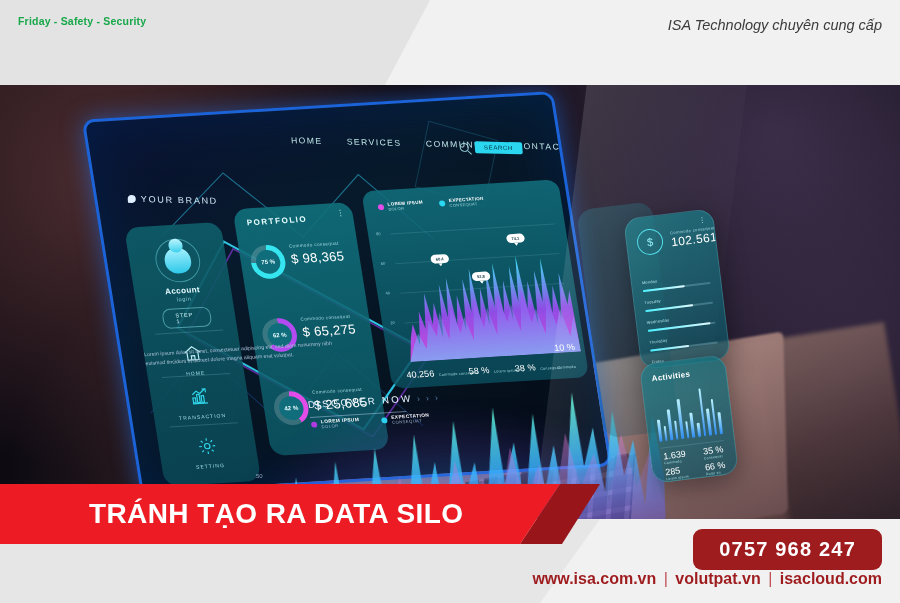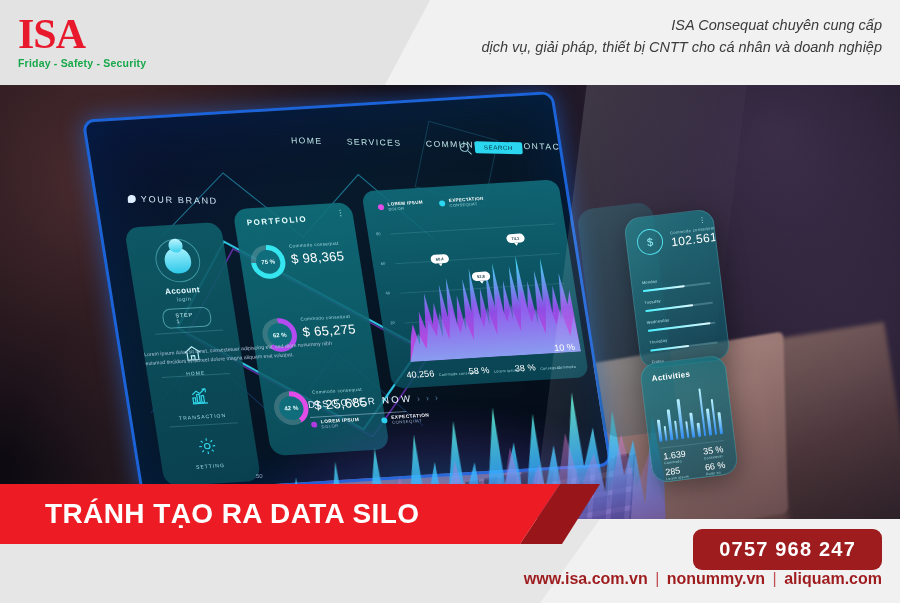--- a/index.html
+++ b/index.html
@@ -283,21 +283,21 @@
   }
   .footer-diag {
     position:absolute; left:0; top:0; width:640px; height:84px;
     background:#e6e6e6;
     clip-path: polygon(0 0, 600px 0, 540px 84px, 0 84px);
   }
   .red-banner {
     position:absolute; left:0; top:484px; width:560px; height:60px;
     background:#ed1c24;
     clip-path: polygon(0 0, 560px 0, 520px 60px, 0 60px);
-    display:flex; align-items:center;
+    display:flex; align-items:center;padding-left:44px;
   }
   .red-fold {
     position:absolute; left:520px; top:484px; width:80px; height:60px;
     background:#981519;
     clip-path: polygon(40px 0, 80px 0, 42px 60px, 0 60px);
   }
   .red-title {
     color:#ffffff; font-size:28px; font-weight:bold; letter-spacing:.4px;
     margin-left:45px; white-space:nowrap;
   }
@@ -312,26 +312,24 @@
     color:#9e1b1e; font-size:16px; font-weight:bold; white-space:nowrap;
   }
   .sites .sep-bar { color:#c05055; font-weight:normal; margin:0 3px; }
 </style>
 </head>
 <body>
 
 <div class="header">
   <div class="header-diag-left"></div>
   <div class="logo-wrap">
-    <div class="logo-isa">ISA</div>
     <div class="logo-tag">Friday - Safety - Security</div>
   </div>
   <div class="header-text">
-    <div>ISA Consequat chuyên cung cấp</div>
-    <div>dịch vụ, giải pháp, thiết bị CNTT cho cá nhân và doanh nghiệp</div>
+    <div>ISA Technology chuyên cung cấp</div>
   </div>
 </div>
 
 <div class="photo">
   <div class="bg-bokeh"></div>
   <div class="desk"></div>
   <div class="desk2"></div>
   <div class="laptop-base"></div>
   <div class="kb-glow"></div>
   <div class="keyboard"></div>
@@ -643,16 +641,16 @@
 <div class="red-fold"></div>
 <div class="red-banner">
   <div class="red-title">TRÁNH TẠO RA DATA SILO</div>
 </div>
 
 <div class="phone-pill">0757 968 247</div>
 
 <div class="sites">
   <span>www.isa.com.vn</span>
   <span class="sep-bar">|</span>
-  <span>nonummy.vn</span>
+  <span>volutpat.vn</span>
   <span class="sep-bar">|</span>
-  <span>aliquam.com</span>
+  <span>isacloud.com</span>
 </div>
 
 </body></html>

